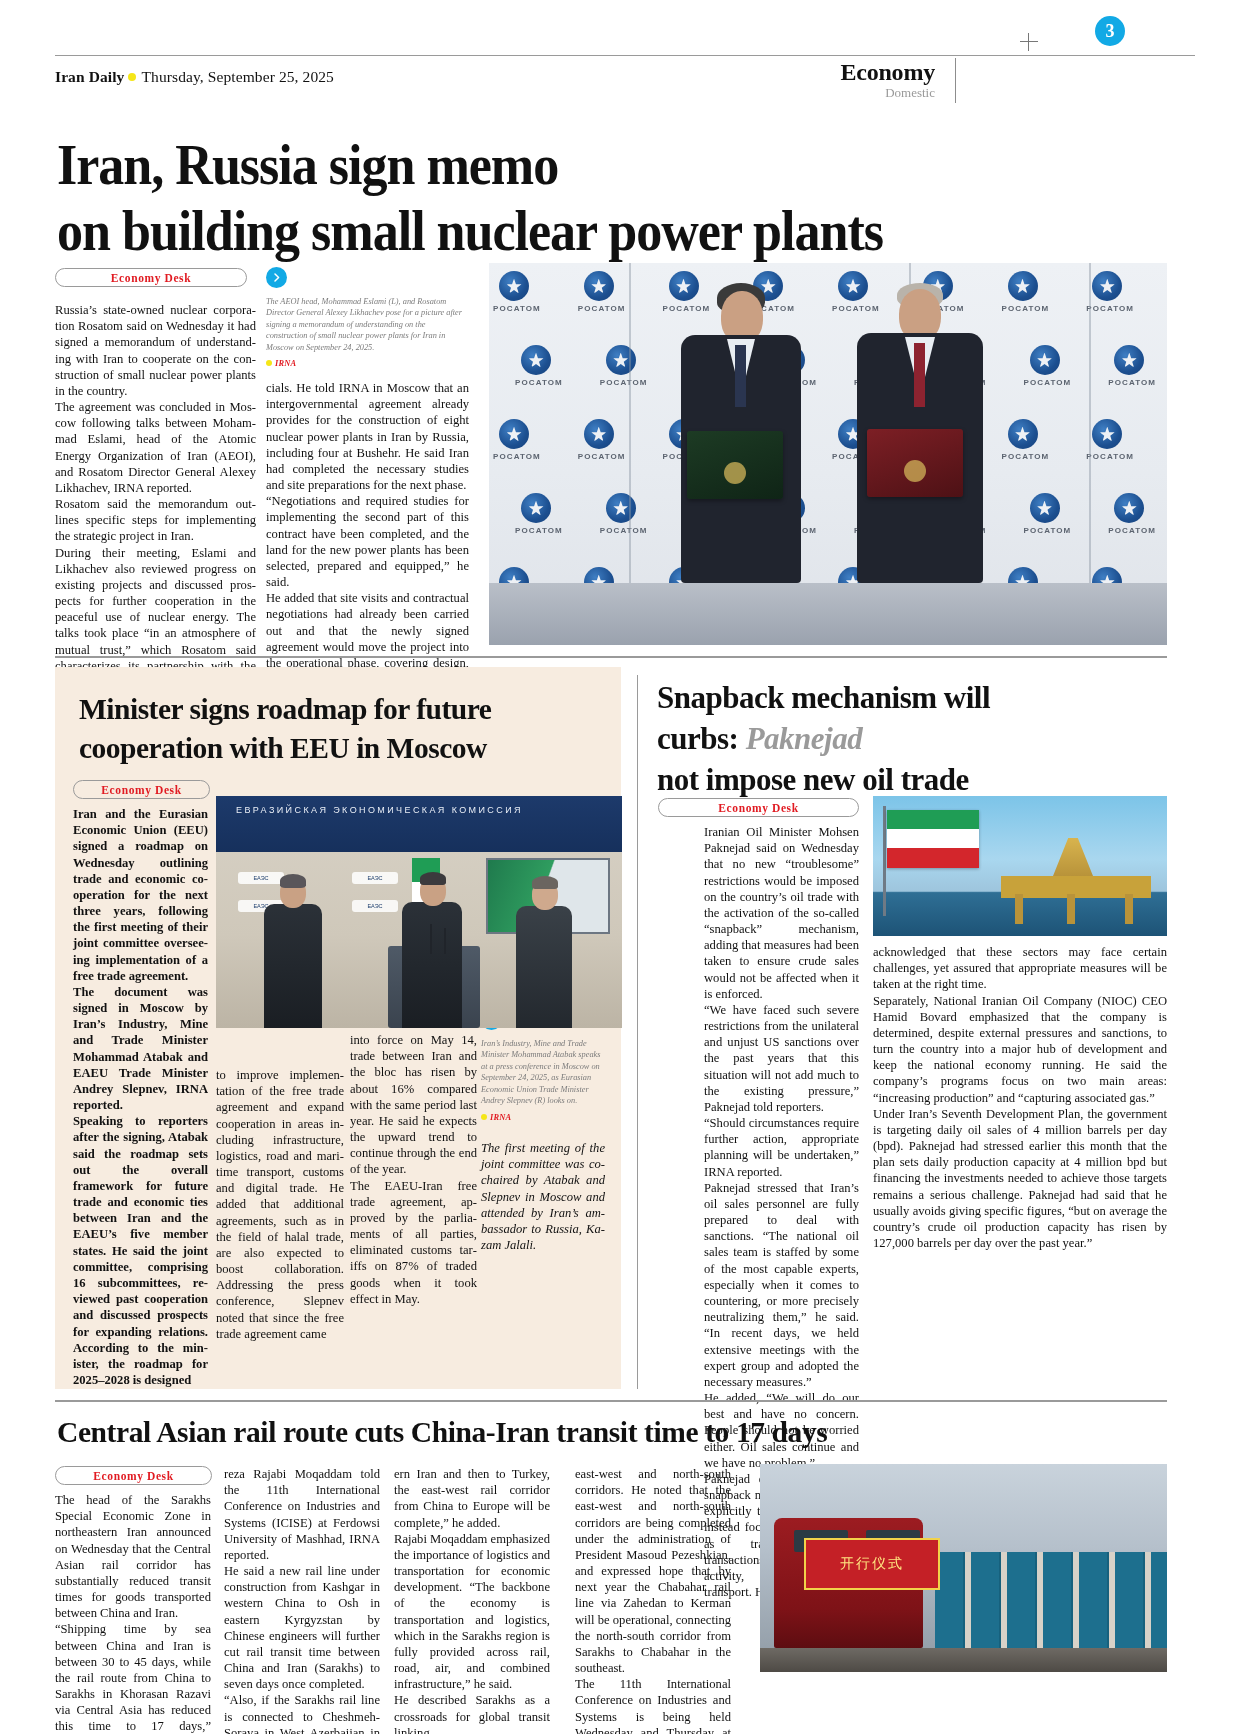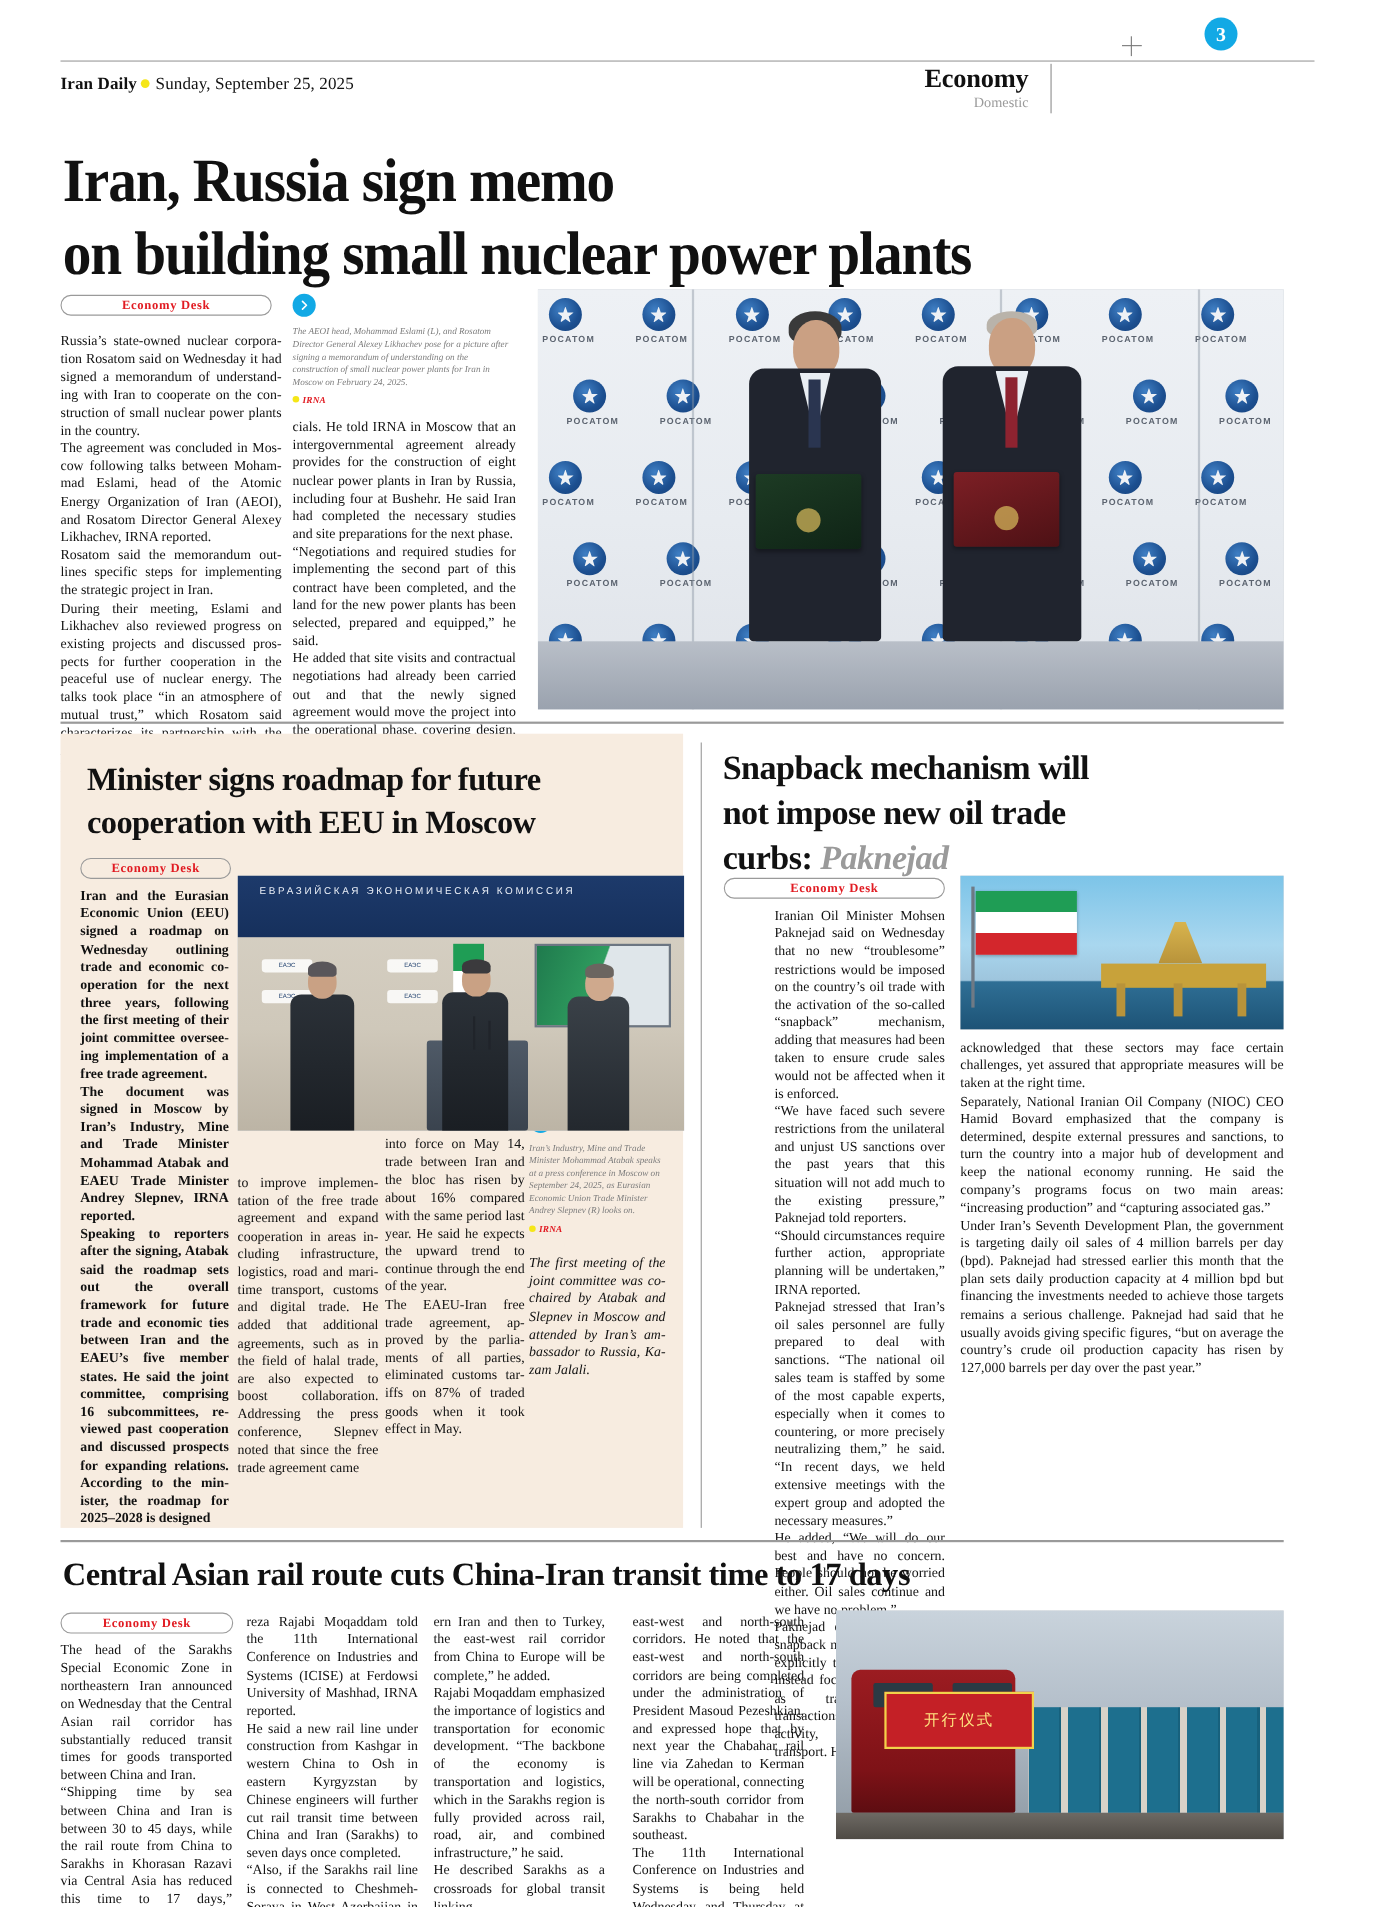--- a/index.html
+++ b/index.html
@@ -236,21 +236,21 @@
 </style>
 </head>
 <body>
 
 <div class="page">
 
   <div class="cropmark"></div>
 
   <div class="masthead">
     <div class="mh-left">
-      <span class="brand">Iran Daily</span><span class="mh-dot"></span><span>Sunday, September 25, 2025</span>
+      <span class="brand">Iran Daily</span><span class="mh-dot"></span><span>Thursday, September 25, 2025</span>
     </div>
     <div class="mh-section">
       <div class="sec-main">Economy</div>
       <div class="sec-sub">Domestic</div>
     </div>
     <div class="mh-rule-v"></div>
   </div>
   <div class="pagenum">3</div>
 
   <div class="lead-head">
@@ -262,21 +262,21 @@
     <div class="desk">Economy  Desk</div>
   </div>
 
   <div class="cap-arrow">
     <svg width="11" height="11" viewBox="0 0 11 11" aria-hidden="true">
       <path d="M4 2 L7.6 5.5 L4 9" fill="none" stroke="#fff" stroke-width="1.5" stroke-linecap="round" stroke-linejoin="round"></path>
     </svg>
   </div>
 
   <div class="caption">
-    <span>The AEOI head, Mohammad Eslami (L), and Rosatom Director General Alexey Likhachev pose for a picture after signing a memorandum of understanding on the construction of small nuclear power plants for Iran in Moscow on February 24, 2025.</span>
+    <span>The AEOI head, Mohammad Eslami (L), and Rosatom Director General Alexey Likhachev pose for a picture after signing a memorandum of understanding on the construction of small nuclear power plants for Iran in Moscow on September 24, 2025.</span>
     <div style="margin-top:5px;">
       <span class="credit"><span class="ydot"></span><span>IRNA</span></span>
     </div>
   </div>
 
   <div class="col" id="lead-col1">
     <div style="white-space:pre-line;">Russia’s state-owned nuclear corpora­tion Rosatom said on Wednesday it had signed a memorandum of understand­ing with Iran to cooperate on the con­struction of small nuclear power plants in the country.
 The agreement was concluded in Mos­cow following talks between Moham­mad Eslami, head of the Atomic Energy Organization of Iran (AEOI), and Rosatom Director General Alexey Likhachev, IRNA reported.
 Rosatom said the memorandum out­lines specific steps for implementing the strategic project in Iran.
 During their meeting, Eslami and Likhachev also reviewed progress on existing projects and discussed pros­pects for further cooperation in the peaceful use of nuclear energy. The talks took place “in an atmosphere of mutual trust,” which Rosatom said char­acterizes its partnership with the AEOI.
@@ -467,25 +467,25 @@
       <div style="position:absolute;left:16px;top:-30px;width:26px;height:13px;border-radius:50% 50% 20% 20%;background:#6b6560;"></div>
     </div>
     <div style="position:absolute;left:214px;top:128px;width:2px;height:30px;background:#20242a;"></div>
     <div style="position:absolute;left:228px;top:132px;width:2px;height:26px;background:#20242a;"></div>
   </div>
 
   <div class="rule rule-v" style="left:637px;top:675px;height:714px;"></div>
 
   <div id="snap-head">
     <div>Snapback mechanism will</div>
-    <div>not impose new oil trade</div>
     <div>
       <span>curbs:</span>
       <span class="nm">Paknejad</span>
     </div>
+    <div>not impose new oil trade</div>
   </div>
 
   <div id="snap-desk">
     <div class="desk">Economy  Desk</div>
   </div>
 
   <div class="col" id="snap-c1">
     <div style="white-space:pre-line;margin-left:46px;">Iranian Oil Minister Mohsen Paknejad said on Wednesday that no new “trouble­some” restrictions would be imposed on the country’s oil trade with the activation of the so-called “snapback” mechanism, adding that measures had been taken to ensure crude sales would not be affected when it is enforced.
 “We have faced such severe restric­tions from the unilateral and unjust US sanctions over the past years that this situation will not add much to the exist­ing pressure,” Paknejad told reporters.
 “Should circumstances require further action, appropriate planning will be un­dertaken,” IRNA reported.

